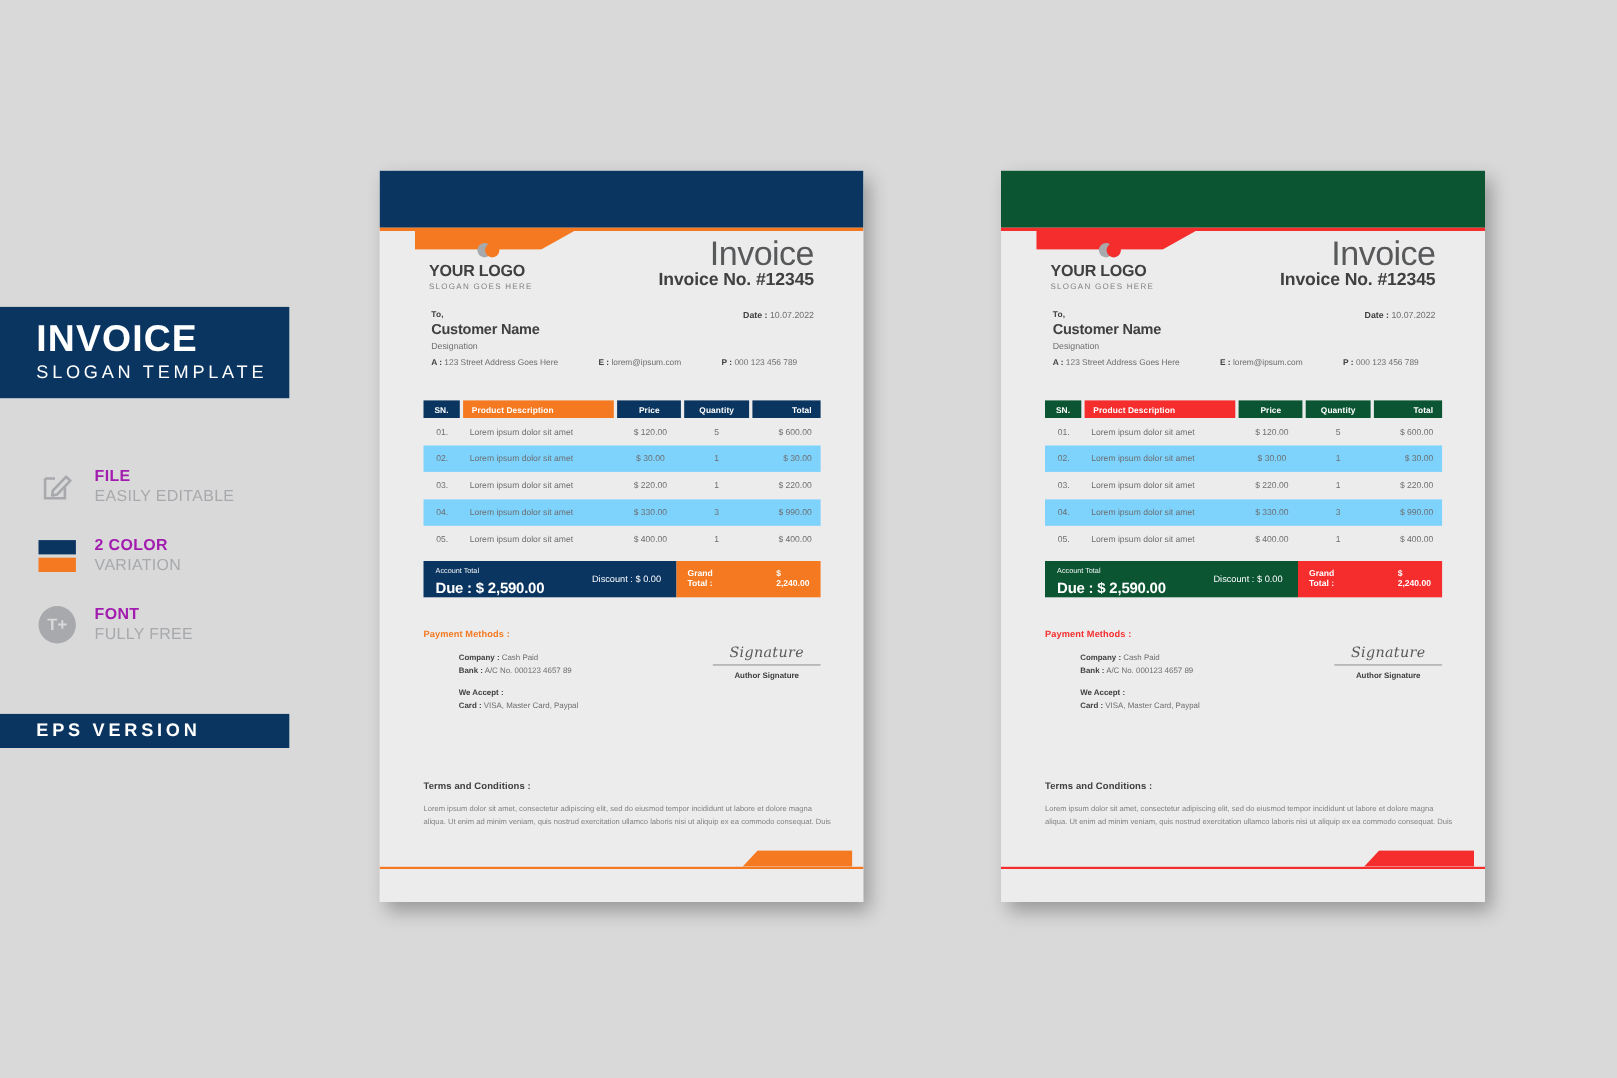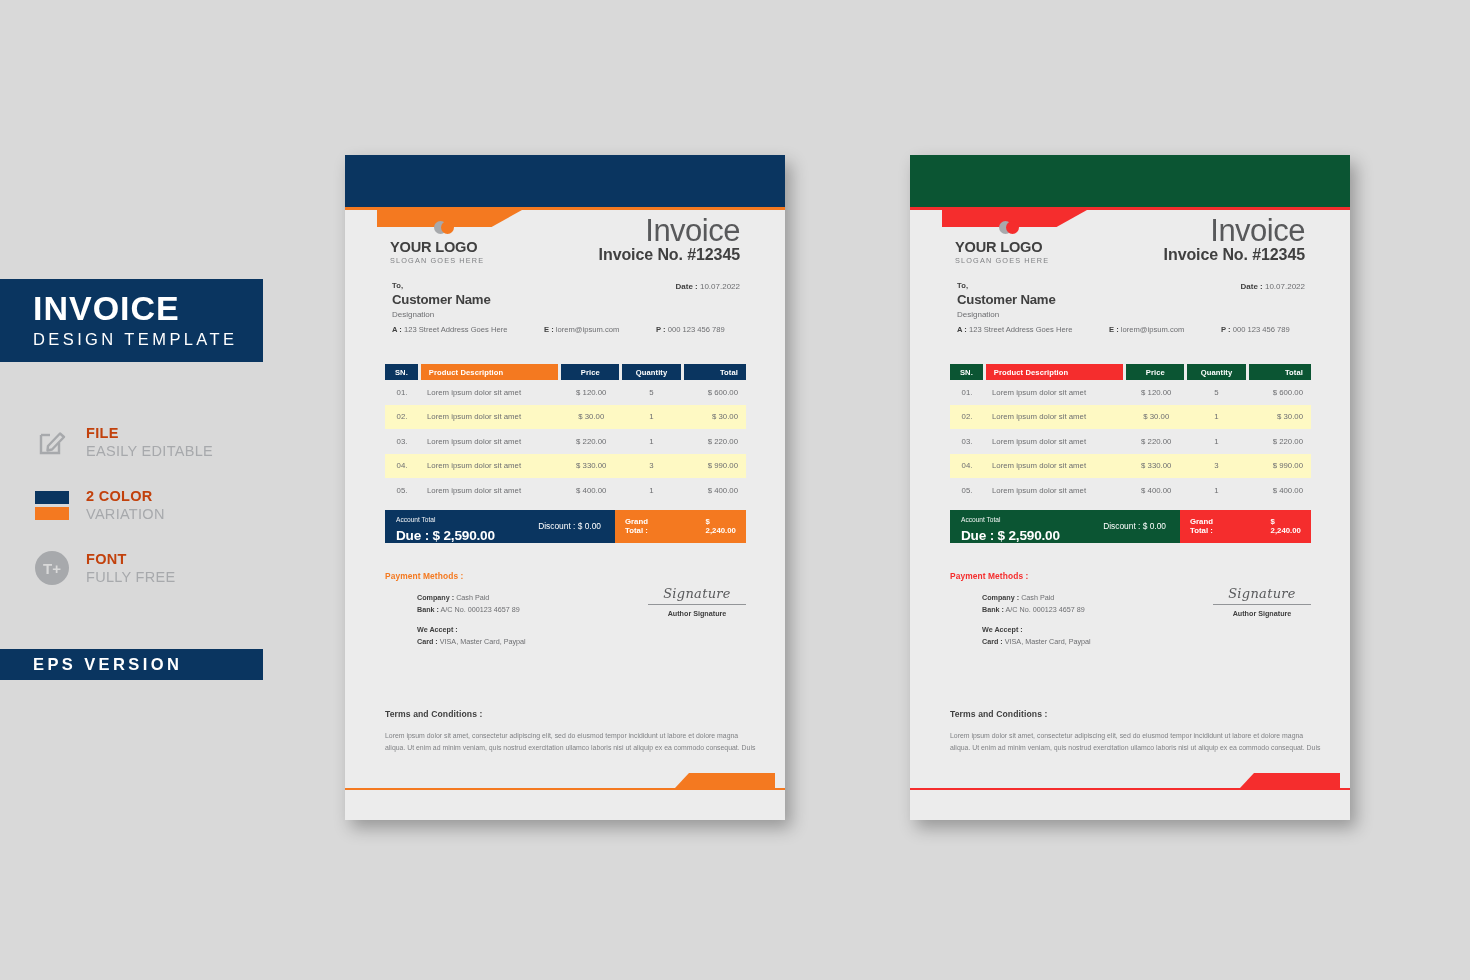--- a/index.html
+++ b/index.html
@@ -24,21 +24,21 @@
   .promo-title .t1{
     font-size:34px;font-weight:bold;letter-spacing:1px;line-height:1.05;
   }
   .promo-title .t2{
     font-size:16.5px;font-weight:normal;letter-spacing:3.4px;line-height:1.3;margin-top:2px;
   }
   .promo-feats{position:absolute;left:33px;top:415px;width:230px;}
   .feat{display:flex;align-items:center;height:54px;margin-bottom:9px;}
   .feat-ico{width:38px;height:38px;margin-right:15px;flex:none;position:relative;
             display:flex;align-items:center;justify-content:center;}
-  .feat-txt .f1{font-size:14.5px;font-weight:bold;color:#c2410c;line-height:1.25;letter-spacing:.3px;}
+  .feat-txt .f1{font-size:14.5px;font-weight:bold;color:#a21caf;line-height:1.25;letter-spacing:.3px;}
   .feat-txt .f2{font-size:14.5px;font-weight:normal;color:#a7a9ac;line-height:1.25;letter-spacing:.3px;}
   .sw{width:34px;height:13px;display:block;}
   .sw.navy{background:#0a3560;margin-bottom:3px;}
   .sw.orange{background:#f47920;}
   .circ{width:34px;height:34px;border-radius:50%;background:#a7a9ac;
         color:#d9d9d9;font-size:15px;font-weight:bold;
         display:flex;align-items:center;justify-content:center;}
   .promo-eps{
     position:absolute;left:0;top:649px;width:263px;height:31px;
     background:#0a3560;color:#fff;display:flex;align-items:center;
@@ -96,21 +96,21 @@
     color:#fff;font-size:7.6px;font-weight:bold;height:16px;
     display:flex;align-items:center;letter-spacing:.1px;
   }
   .c-sn{width:35px;justify-content:center;}
   .c-desc{width:138px;padding-left:8px;position:relative;}
   .c-price{width:62px;justify-content:center;}
   .c-qty{width:62px;justify-content:center;}
   .c-total{width:58px;justify-content:flex-end;padding-right:8px;text-align:center;}
 
   .trow{display:flex;height:24.5px;align-items:center;font-size:7.8px;color:#6d6e71;}
-  .trow.alt{background:#fef9c3;}
+  .trow.alt{background:#7dd3fc;}
   .trow .c-sn{justify-content:center;}
   .trow .c-desc{padding-left:8px;}
   .trow .c-price{justify-content:center;}
   .trow .c-qty{justify-content:center;}
   .trow .c-total{justify-content:flex-end;padding-right:8px;}
   .trow > div{display:flex;align-items:center;height:100%;}
 
   .totbar{display:flex;margin-top:7px;height:33px;}
   .tot-left{
     flex:1;color:#fff;display:flex;align-items:center;
@@ -150,21 +150,21 @@
     clip-path:polygon(14% 0,100% 0,100% 100%,0 100%);
   }
 </style>
 </head>
 <body>
 
 <div class="promo">
 
   <div class="promo-title">
     <span class="t1">INVOICE</span>
-    <span class="t2">DESIGN TEMPLATE</span>
+    <span class="t2">SLOGAN TEMPLATE</span>
   </div>
 
   <div class="promo-feats">
 
     <div class="feat">
       <span class="feat-ico">
         <svg width="32" height="32" viewBox="0 0 32 32">
           <path d="M5 9 L5 27 L23 27 L23 17" fill="none" stroke="#a7a9ac" stroke-width="2.4"></path>
           <path d="M5 9 L14 9" fill="none" stroke="#a7a9ac" stroke-width="2.4"></path>
           <path d="M12 20 L24 7.5 L28 11 L16 23.5 L11.5 24.5 Z" fill="none" stroke="#a7a9ac" stroke-width="2.4" stroke-linejoin="round"></path>

